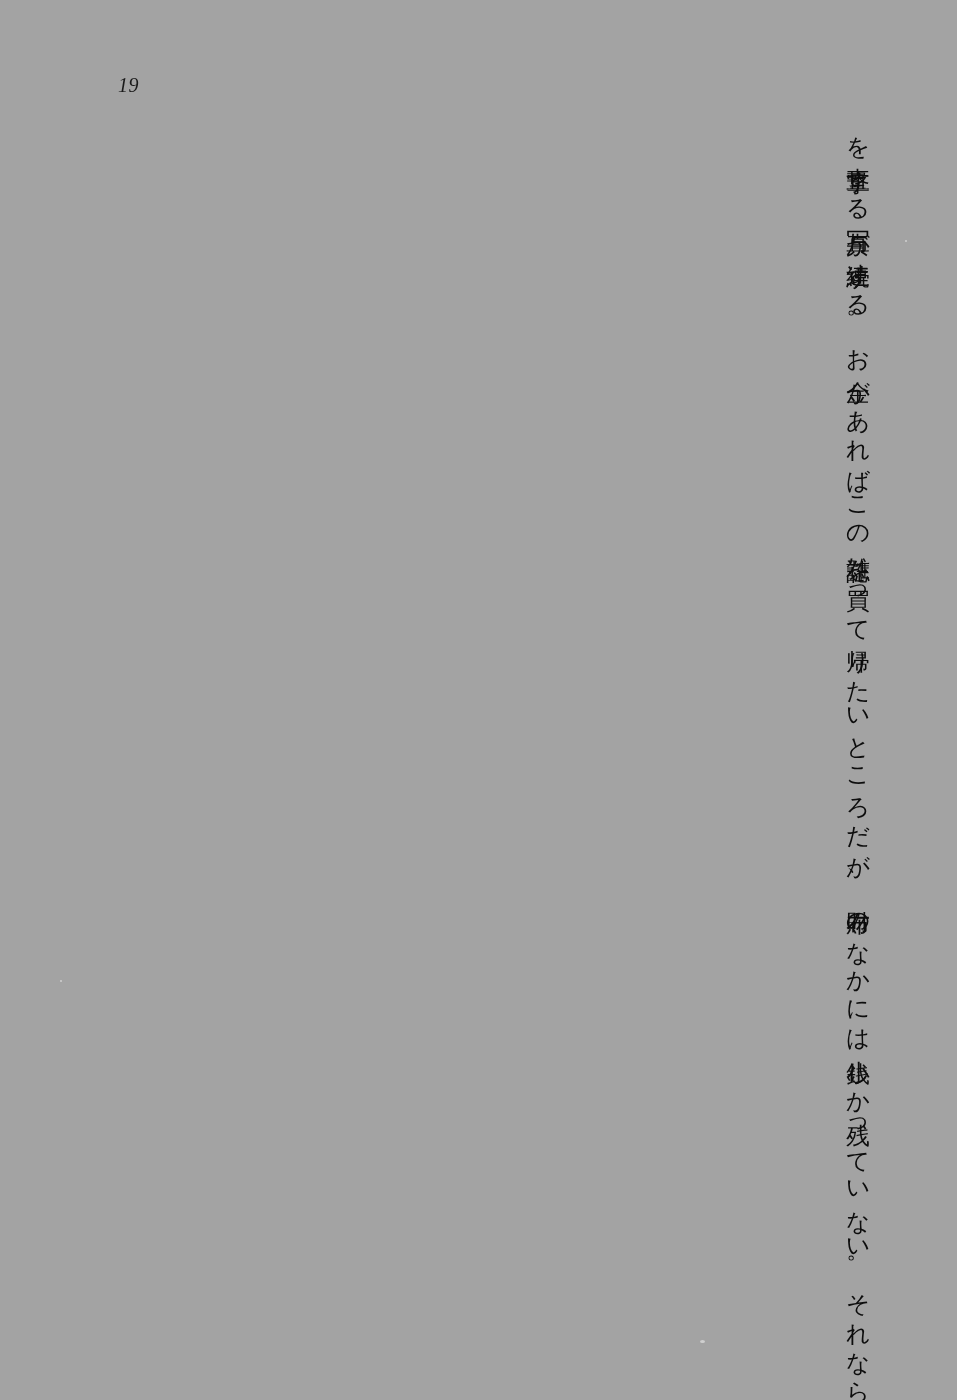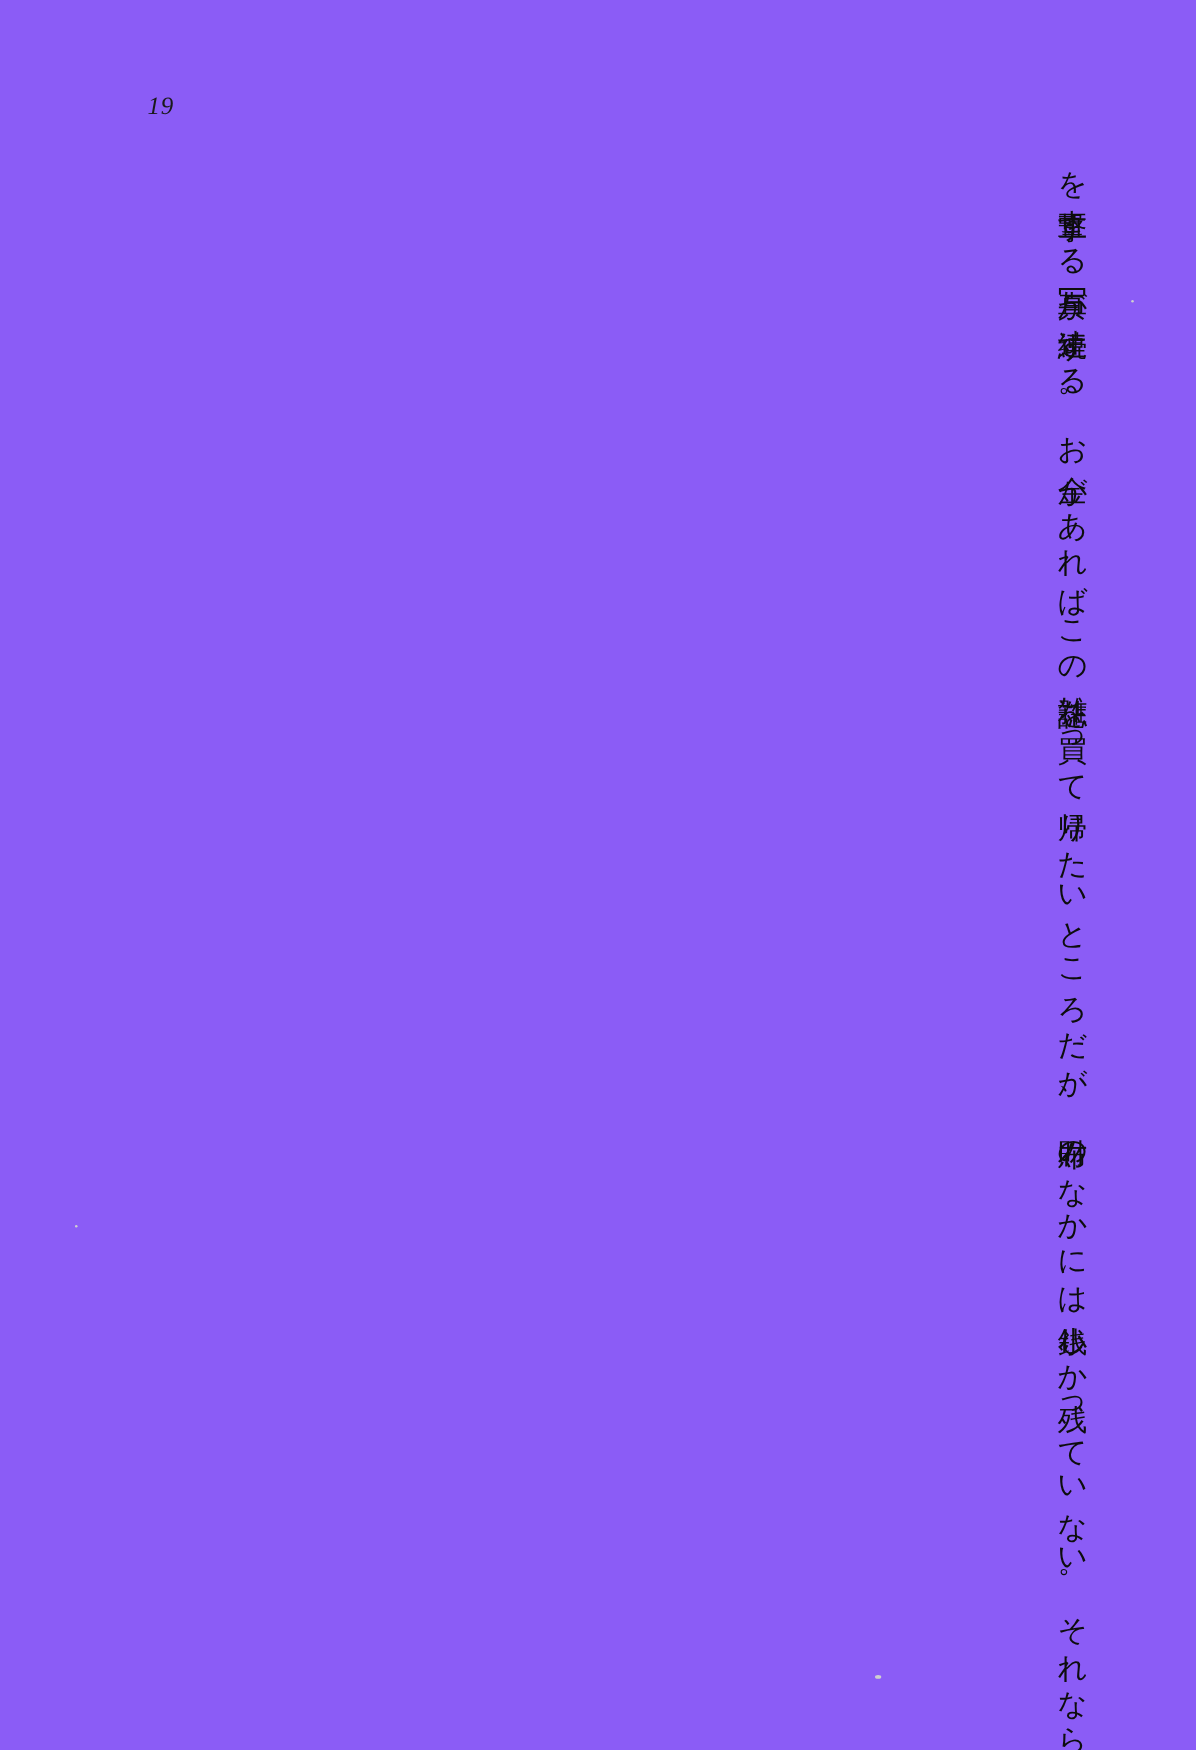--- a/index.html
+++ b/index.html
@@ -15,21 +15,21 @@
     color: #111111;
     position: relative;
   }
 
   .page {
     position: absolute;
     left: 0;
     top: 0;
     width: 957px;
     height: 1400px;
-    background: #8b5cf6;
+    background: #a3a3a3;
   }
 
   
   .page-number {
     position: absolute;
     left: 118px;
     top: 74px;
     font-size: 20px;
     font-style: italic;
     font-family: "Liberation Serif", "DejaVu Serif", serif;

